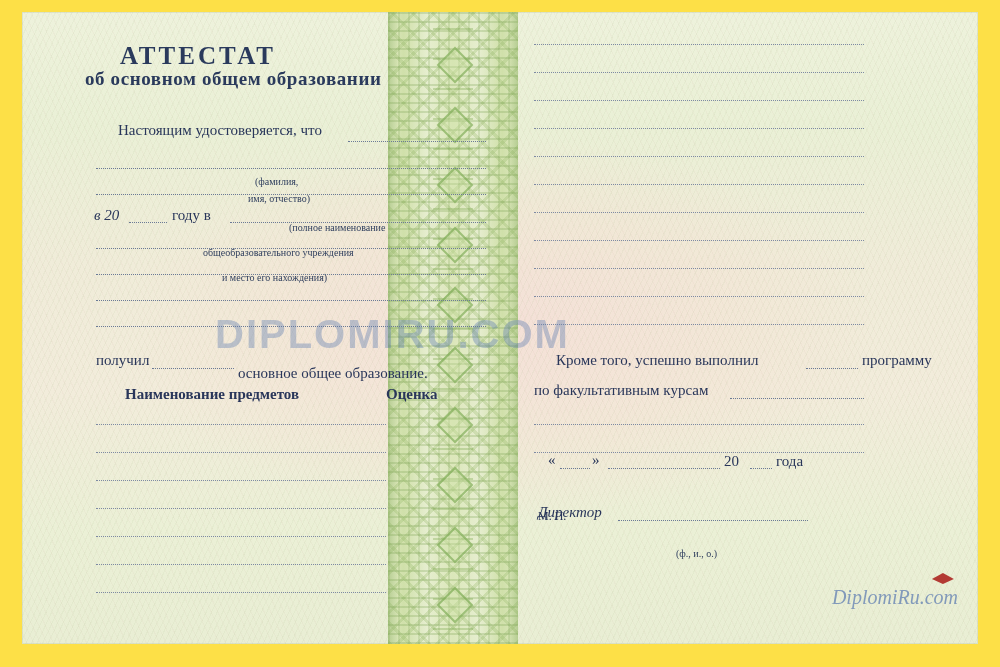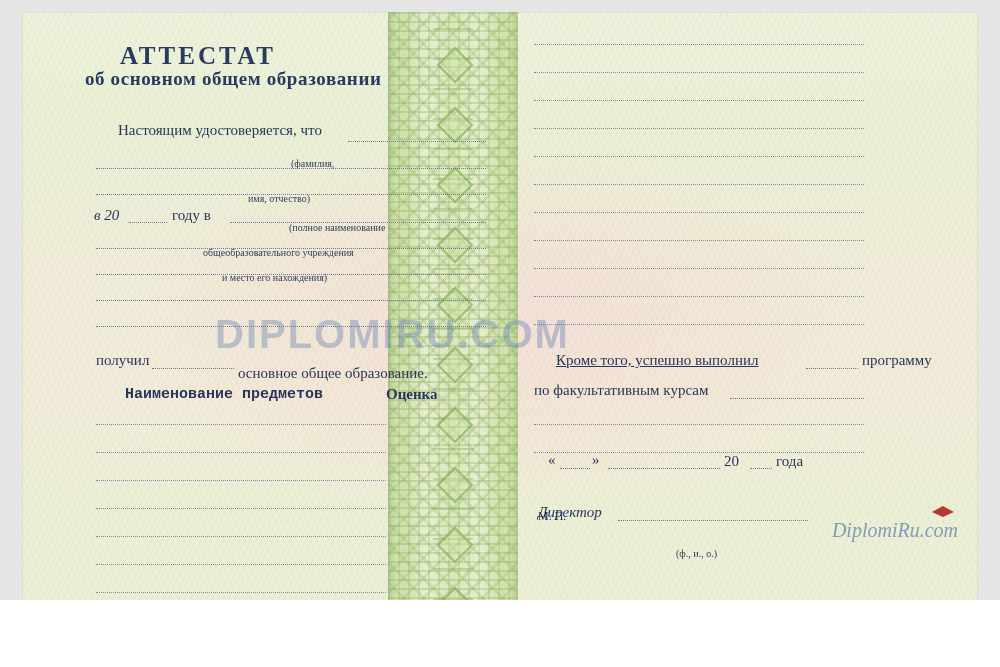--- a/index.html
+++ b/index.html
@@ -10,22 +10,22 @@
   body {
     width: 1000px;
     height: 667px;
     font-family: "Liberation Serif", serif;
     overflow: hidden;
   }
 
   #certificate {
     position: relative;
     width: 1000px;
-    height: 600px;
-    background: #e5e5e5;
+    height: 667px;
+    background: #fde047;
     overflow: hidden;
   }
 
   
   .paper {
     position: absolute;
     left: 22px;
     top: 12px;
     width: 956px;
     height: 632px;
@@ -213,21 +213,21 @@
     <div class="diamond" style="top:520px"></div>
     <div class="diamond" style="top:580px"></div>
   </div>
 
   <div class="ttl" id="title-main">АТТЕСТАТ</div>
   <div class="ttl" id="title-sub">об основном общем образовании</div>
 
   <div class="txt" style="left:118px; top:122px;">Настоящим удостоверяется, что</div>
   <div class="dots" style="left:348px; top:141px; width:138px;"></div>
   <div class="dots" style="left:96px; top:168px; width:390px;"></div>
-  <div class="txt small" style="left:255px; top:158px;margin-left:36px;">(фамилия,</div>
+  <div class="txt small" style="left:255px; top:176px;">(фамилия,</div>
   <div class="dots" style="left:96px; top:194px; width:390px;"></div>
   <div class="txt small" style="left:248px; top:193px;">имя, отчество)</div>
 
   <div class="txt" style="left:94px; top:207px;font-style:italic;">в 20</div>
   <div class="dots" style="left:129px; top:222px; width:38px;"></div>
   <div class="txt" style="left:172px; top:207px;">году в</div>
   <div class="dots" style="left:230px; top:222px; width:256px;"></div>
   <div class="txt small" style="left:289px; top:222px;">(полное наименование</div>
 
   <div class="dots" style="left:96px; top:248px; width:390px;"></div>
@@ -235,21 +235,21 @@
   <div class="dots" style="left:96px; top:274px; width:390px;"></div>
   <div class="txt small" style="left:222px; top:272px;">и место его нахождения)</div>
 
   <div class="dots" style="left:96px; top:300px; width:390px;"></div>
   <div class="dots" style="left:96px; top:326px; width:390px;"></div>
 
   <div class="txt" style="left:96px; top:352px;">получил</div>
   <div class="dots" style="left:152px; top:368px; width:82px;"></div>
   <div class="txt" style="left:238px; top:365px;">основное общее образование.</div>
 
-  <div class="txt" style="left:125px; top:386px; font-weight:bold;font-family:Liberation Mono, monospace;">Наименование предметов</div>
+  <div class="txt" style="left:125px; top:386px; font-weight:bold;">Наименование предметов</div>
   <div class="txt" style="left:386px; top:386px; font-weight:bold;">Оценка</div>
 
   <div class="dots thin" style="left:96px; top:424px; width:290px;"></div>
   <div class="dots thin" style="left:96px; top:452px; width:290px;"></div>
   <div class="dots thin" style="left:96px; top:480px; width:290px;"></div>
   <div class="dots thin" style="left:96px; top:508px; width:290px;"></div>
   <div class="dots thin" style="left:96px; top:536px; width:290px;"></div>
   <div class="dots thin" style="left:96px; top:564px; width:290px;"></div>
   <div class="dots thin" style="left:96px; top:592px; width:290px;"></div>
 
@@ -258,21 +258,21 @@
   <div class="dots thin" style="left:534px; top:100px; width:330px;"></div>
   <div class="dots thin" style="left:534px; top:128px; width:330px;"></div>
   <div class="dots thin" style="left:534px; top:156px; width:330px;"></div>
   <div class="dots thin" style="left:534px; top:184px; width:330px;"></div>
   <div class="dots thin" style="left:534px; top:212px; width:330px;"></div>
   <div class="dots thin" style="left:534px; top:240px; width:330px;"></div>
   <div class="dots thin" style="left:534px; top:268px; width:330px;"></div>
   <div class="dots thin" style="left:534px; top:296px; width:330px;"></div>
   <div class="dots thin" style="left:534px; top:324px; width:330px;"></div>
 
-  <div class="txt" style="left:556px; top:352px;text-decoration:underline;">Кроме того, успешно выполнил</div>
+  <div class="txt" style="left:556px; top:352px;">Кроме того, успешно выполнил</div>
   <div class="dots" style="left:806px; top:368px; width:52px;"></div>
   <div class="txt" style="left:862px; top:352px;">программу</div>
 
   <div class="txt" style="left:534px; top:382px;">по факультативным курсам</div>
   <div class="dots" style="left:730px; top:398px; width:134px;"></div>
 
   <div class="dots thin" style="left:534px; top:424px; width:330px;"></div>
   <div class="dots thin" style="left:534px; top:452px; width:330px;"></div>
 
   <div class="txt" style="left:548px; top:452px;">«</div>

